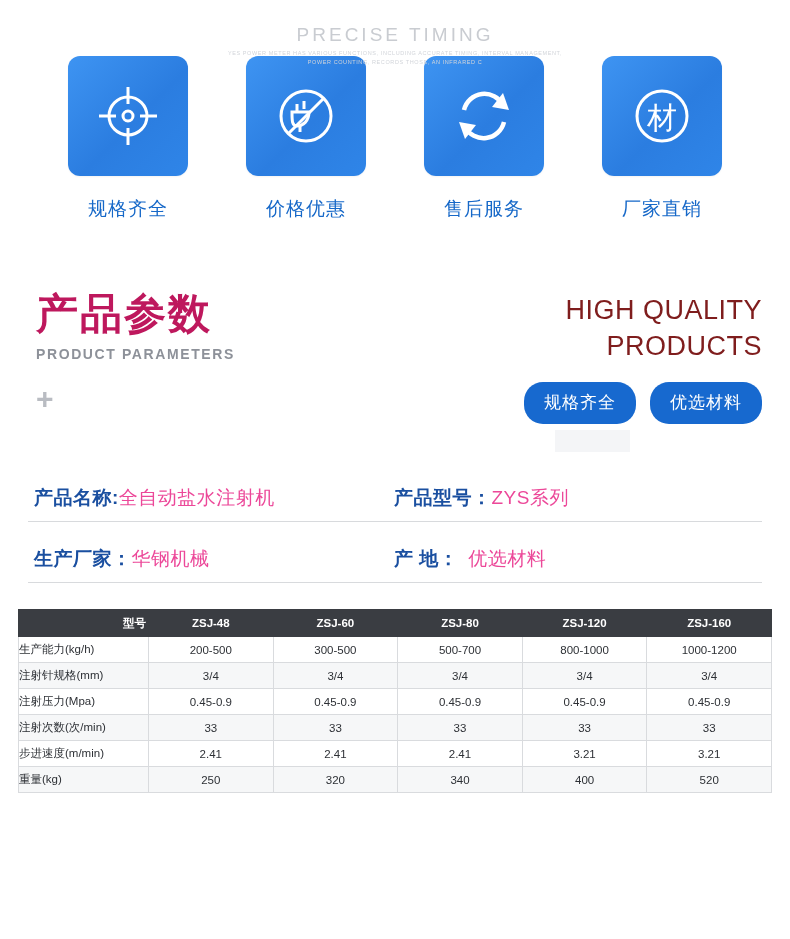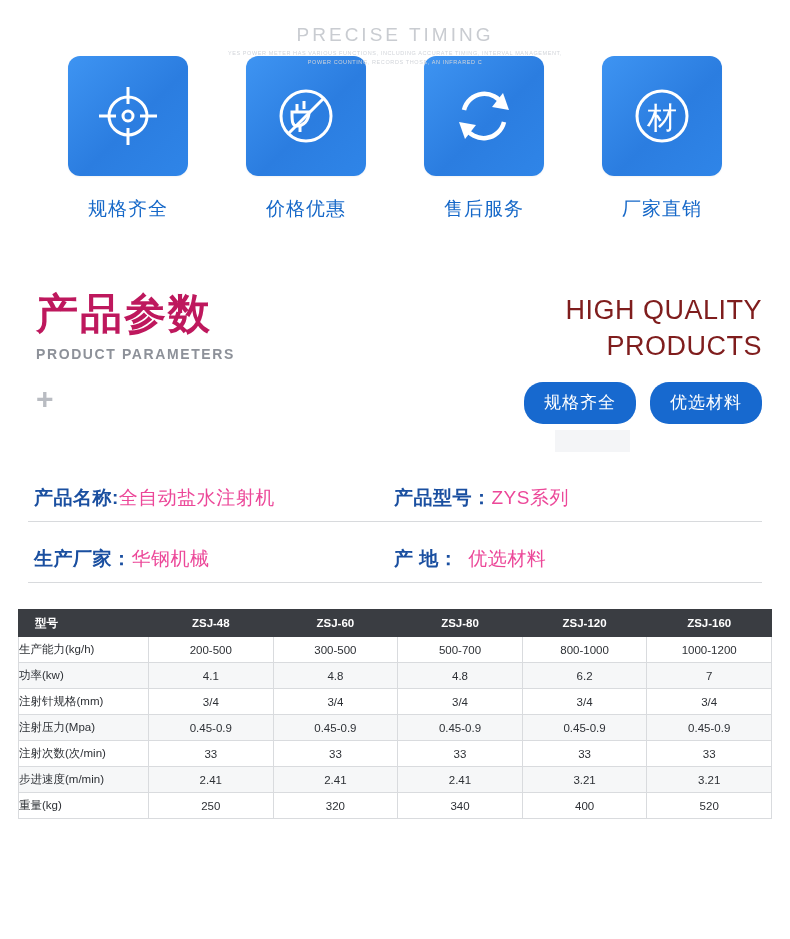--- a/index.html
+++ b/index.html
@@ -178,21 +178,21 @@
     overflow: hidden;
     white-space: nowrap;
   }
   table.spec thead th {
     background: #3a3d42;
     color: #ffffff;
     font-weight: bold;
     border-color: #3a3d42;
     height: 27px;
   }
-  table.spec thead th.first { text-align: left; padding-left: 16px; }
+  table.spec thead th.first { text-align: right; padding-left: 16px; }
   table.spec tbody td.rowhead {
     text-align: left;
     padding-left: 0;
     font-weight: normal;
   }
   table.spec tbody tr:nth-child(even) { background: #f6f7f8; }
   col.c-name { width: 130px; }
 </style>
 </head>
 <body>
@@ -330,28 +330,20 @@
     <tbody>
       <tr>
         <td class="rowhead">生产能力(kg/h)</td>
         <td>200-500</td>
         <td>300-500</td>
         <td>500-700</td>
         <td>800-1000</td>
         <td>1000-1200</td>
       </tr>
       <tr>
-        <td class="rowhead">功率(kw)</td>
-        <td>4.1</td>
-        <td>4.8</td>
-        <td>4.8</td>
-        <td>6.2</td>
-        <td>7</td>
-      </tr>
-      <tr>
         <td class="rowhead">注射针规格(mm)</td>
         <td>3/4</td>
         <td>3/4</td>
         <td>3/4</td>
         <td>3/4</td>
         <td>3/4</td>
       </tr>
       <tr>
         <td class="rowhead">注射压力(Mpa)</td>
         <td>0.45-0.9</td>

